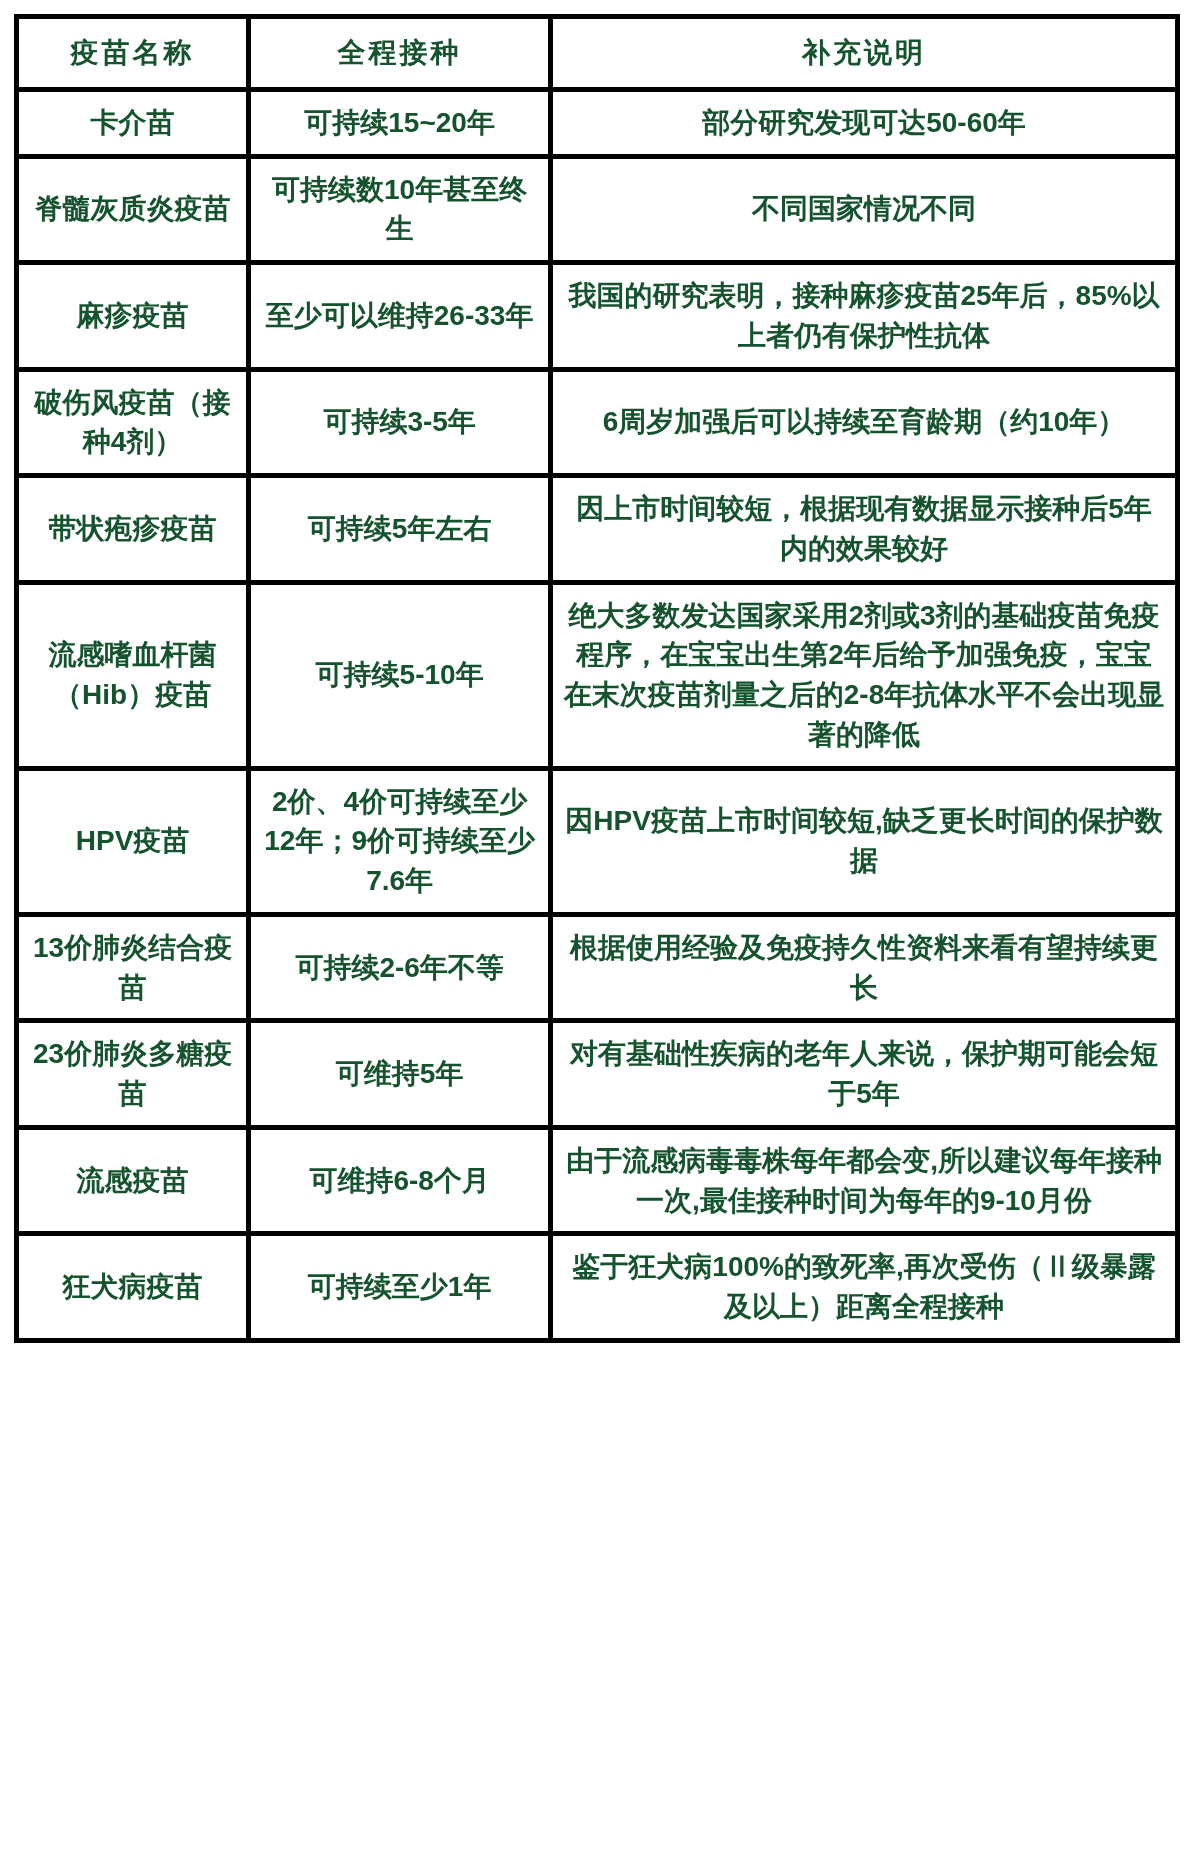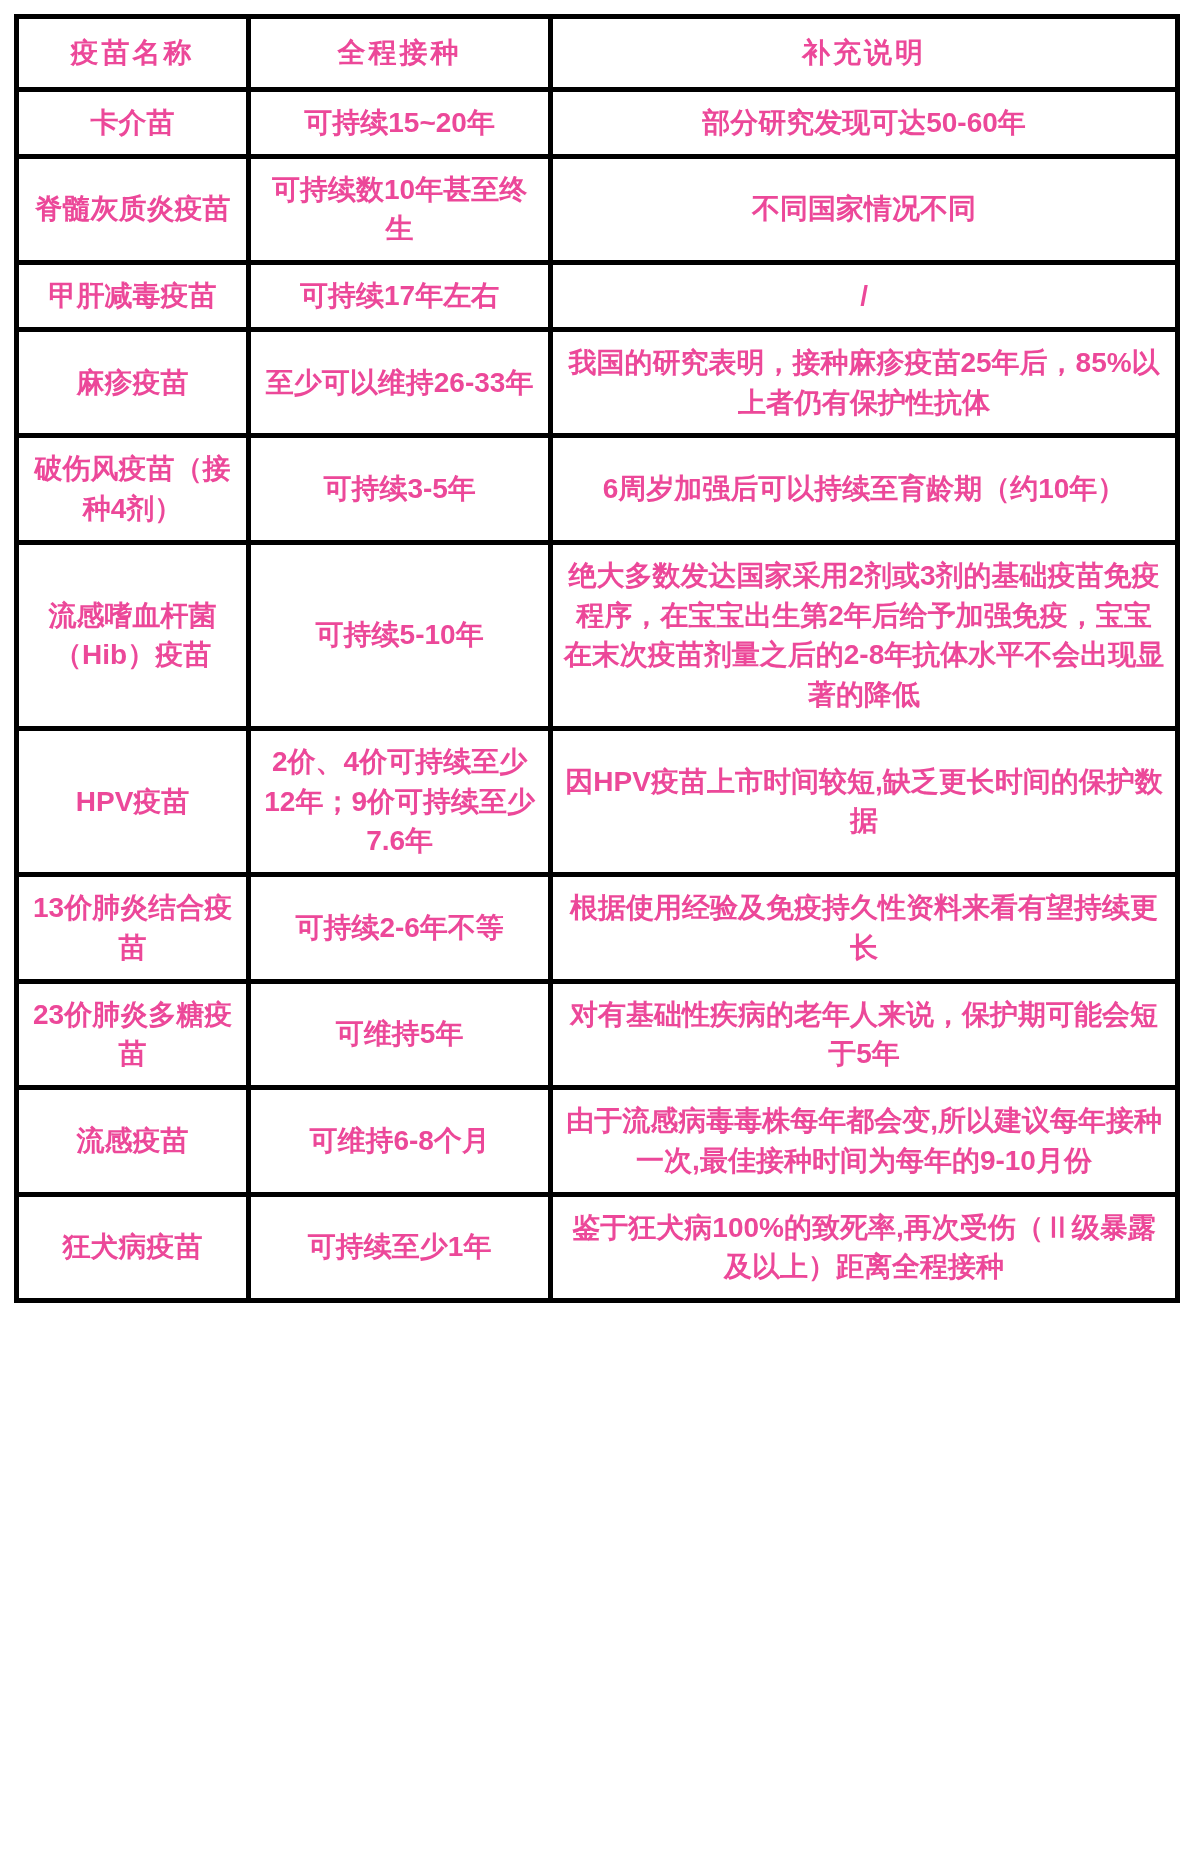--- a/index.html
+++ b/index.html
@@ -21,21 +21,21 @@
     background: #ffffff;
   }
   table.vaccine-table th,
   table.vaccine-table td {
     border: 5px solid #000000;
     text-align: center;
     vertical-align: middle;
     font-size: 28px;
     line-height: 1.42;
     font-weight: bold;
-    color: #ec4899;
+    color: #14532d;
     padding: 11px 10px;
     word-break: break-word;
   }
   table.vaccine-table th {
     letter-spacing: 3px;
     padding: 14px 10px;
   }
   col.col-name     { width: 20%; }
   col.col-duration { width: 26%; }
   col.col-note     { width: 54%; }
@@ -61,33 +61,33 @@
         <td>卡介苗</td>
         <td>可持续15~20年</td>
         <td>部分研究发现可达50-60年</td>
       </tr>
       <tr>
         <td>脊髓灰质炎疫苗</td>
         <td>可持续数10年甚至终生</td>
         <td>不同国家情况不同</td>
       </tr>
       <tr>
-        <td>甲肝减毒疫苗</td>
-        <td>可持续17年左右</td>
-        <td>/</td>
-      </tr>
-      <tr>
         <td>麻疹疫苗</td>
         <td>至少可以维持26-33年</td>
         <td>我国的研究表明，接种麻疹疫苗25年后，85%以上者仍有保护性抗体</td>
       </tr>
       <tr>
         <td>破伤风疫苗（接种4剂）</td>
         <td>可持续3-5年</td>
         <td>6周岁加强后可以持续至育龄期（约10年）</td>
+      </tr>
+      <tr>
+        <td>带状疱疹疫苗</td>
+        <td>可持续5年左右</td>
+        <td>因上市时间较短，根据现有数据显示接种后5年内的效果较好</td>
       </tr>
       <tr>
         <td>流感嗜血杆菌（Hib）疫苗</td>
         <td>可持续5-10年</td>
         <td>绝大多数发达国家采用2剂或3剂的基础疫苗免疫程序，在宝宝出生第2年后给予加强免疫，宝宝在末次疫苗剂量之后的2-8年抗体水平不会出现显著的降低</td>
       </tr>
       <tr>
         <td>HPV疫苗</td>
         <td>2价、4价可持续至少12年；9价可持续至少7.6年</td>
         <td>因HPV疫苗上市时间较短,缺乏更长时间的保护数据</td>

